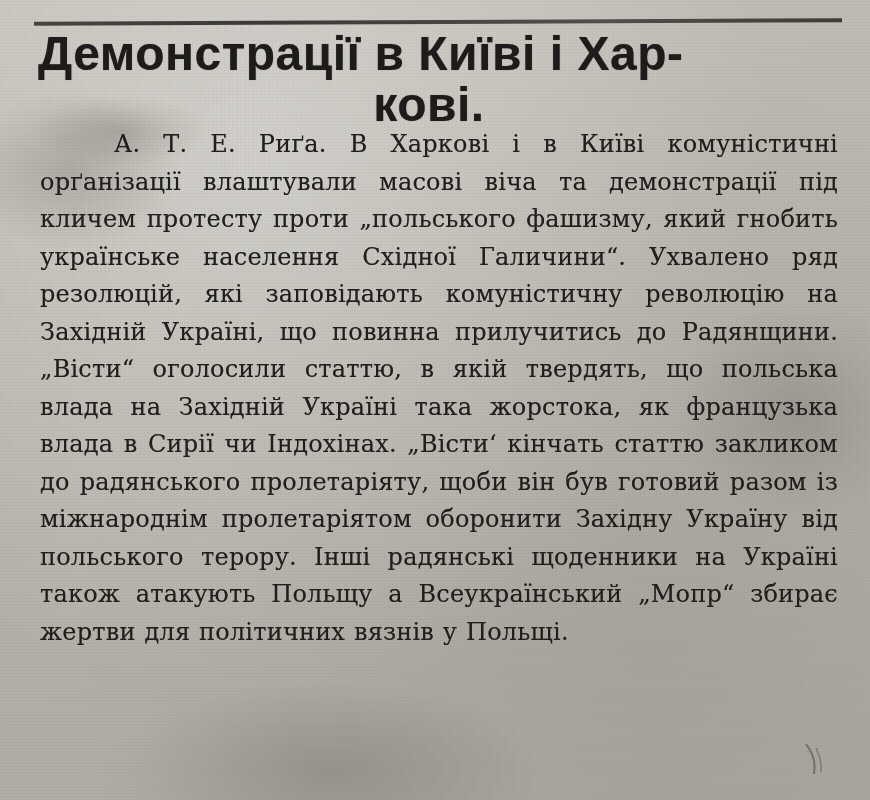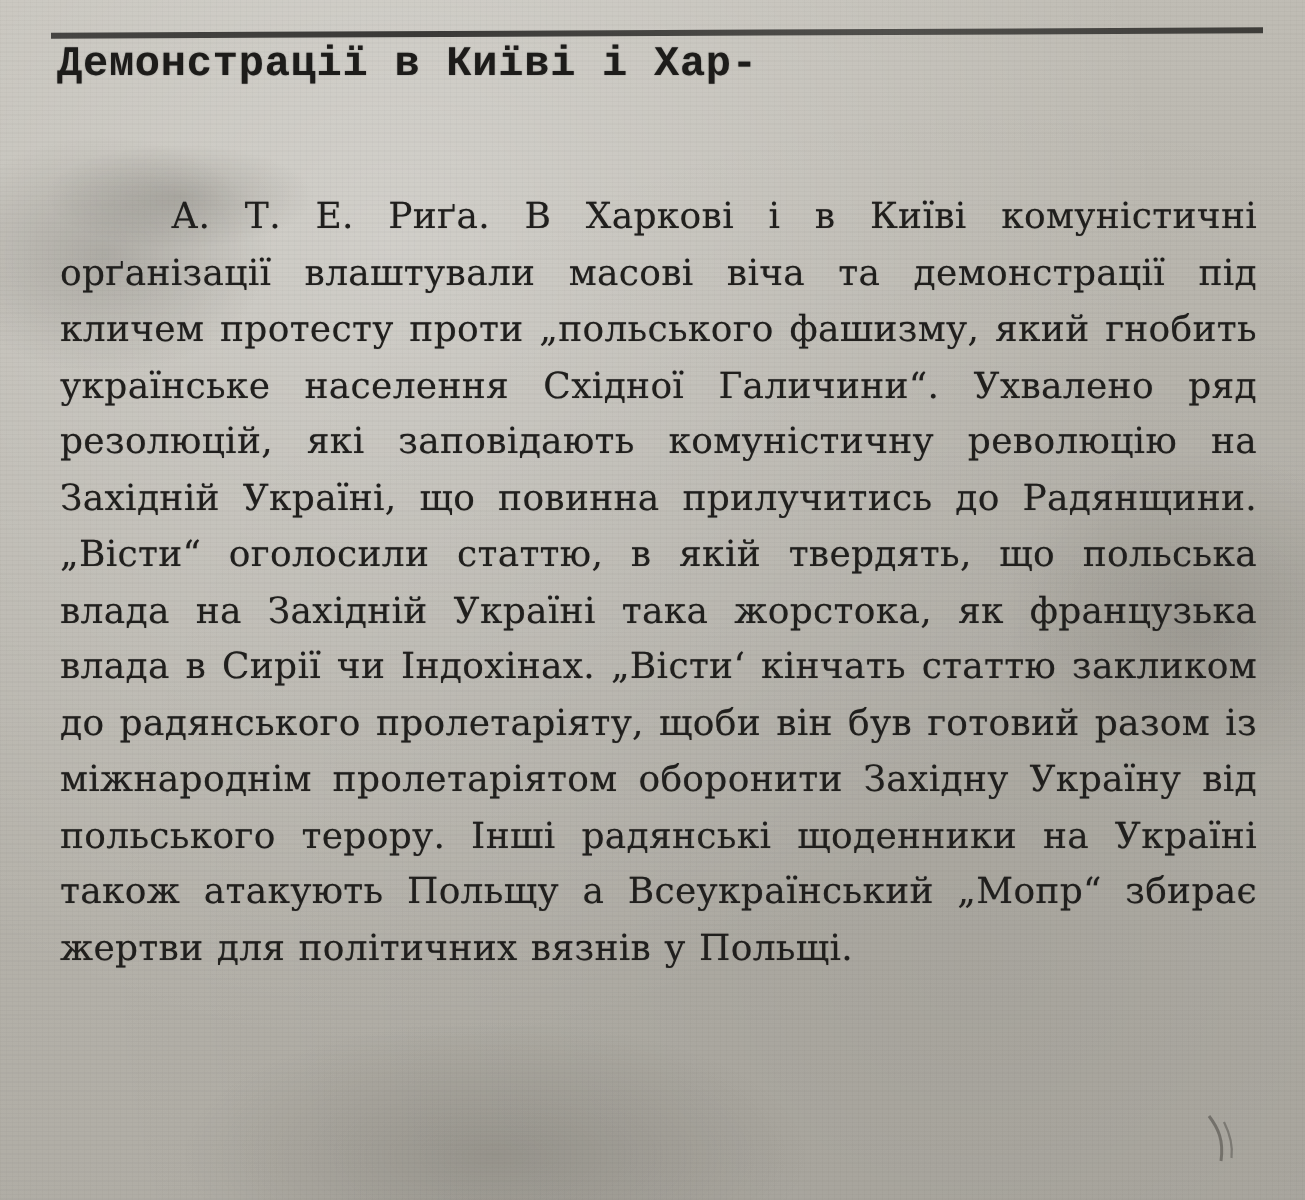--- a/index.html
+++ b/index.html
@@ -48,23 +48,23 @@
     opacity: .92;
     transform: rotate(-0.25deg);
   }
 
   #headline {
     position: absolute;
     left: 34px;
     right: 46px;
     top: 30px;
     text-align: center;
-    font-family: Liberation Mono, monospace;
+    font-family: Liberation Sans, sans-serif;
     font-weight: bold;
-    font-size: 28px;
+    font-size: 48px;
     line-height: 1.02;
     color: #1d1c1a;
     letter-spacing: 0.5px;
     text-shadow: 0 0 1px rgba(0,0,0,0.35);
   }
   #headline .line1 { display: block; text-align: left; padding-left: 4px; }
   #headline .line2 { display: block; text-align: center; margin-top: 2px; }
 
   #body-text {
     position: absolute;
@@ -114,20 +114,21 @@
 
   <div class="blotch b1"></div>
   <div class="blotch b4"></div>
   <div class="blotch b2"></div>
   <div class="blotch b3"></div>
 
   <div id="rule-top"></div>
 
   <div id="headline">
     <span class="line1">Демонстрації в Київі і Хар-</span>
+    <span class="line2">кові.</span>
   </div>
 
   <div id="body-text">
     <p class="last">А. Т. Е. Риґа. В Харкові і в Київі комуністичні орґанізації влаштували масові віча та демонстрації під кличем протесту проти „польського фашизму, який гнобить українське населення Східної Галичини“. Ухвалено ряд резолюцій, які заповідають комуністичну революцію на Західній Україні, що повинна прилучитись до Радянщини. „Вісти“ оголосили статтю, в якій твердять, що польська влада на Західній Україні така жорстока, як французька влада в Сирії чи Індохінах. „Вісти‘ кінчать статтю закликом до радянського пролетаріяту, щоби він був готовий разом із міжнароднім пролетаріятом оборонити Західну Україну від польського терору. Інші радянські щоденники на Україні також атакують Польщу а Всеукраїнський „Мопр“ збирає жертви для політичних вязнів у Польщі.</p>
   </div>
 
   <div id="edge-mark">
     <svg width="26" height="34" viewBox="0 0 26 34">
       <path d="M4 2 C10 10, 14 18, 12 32" stroke="#4a4843" stroke-width="2" fill="none"></path>
       <path d="M14 6 C18 14, 20 22, 19 30" stroke="#5a5853" stroke-width="1.5" fill="none"></path>

